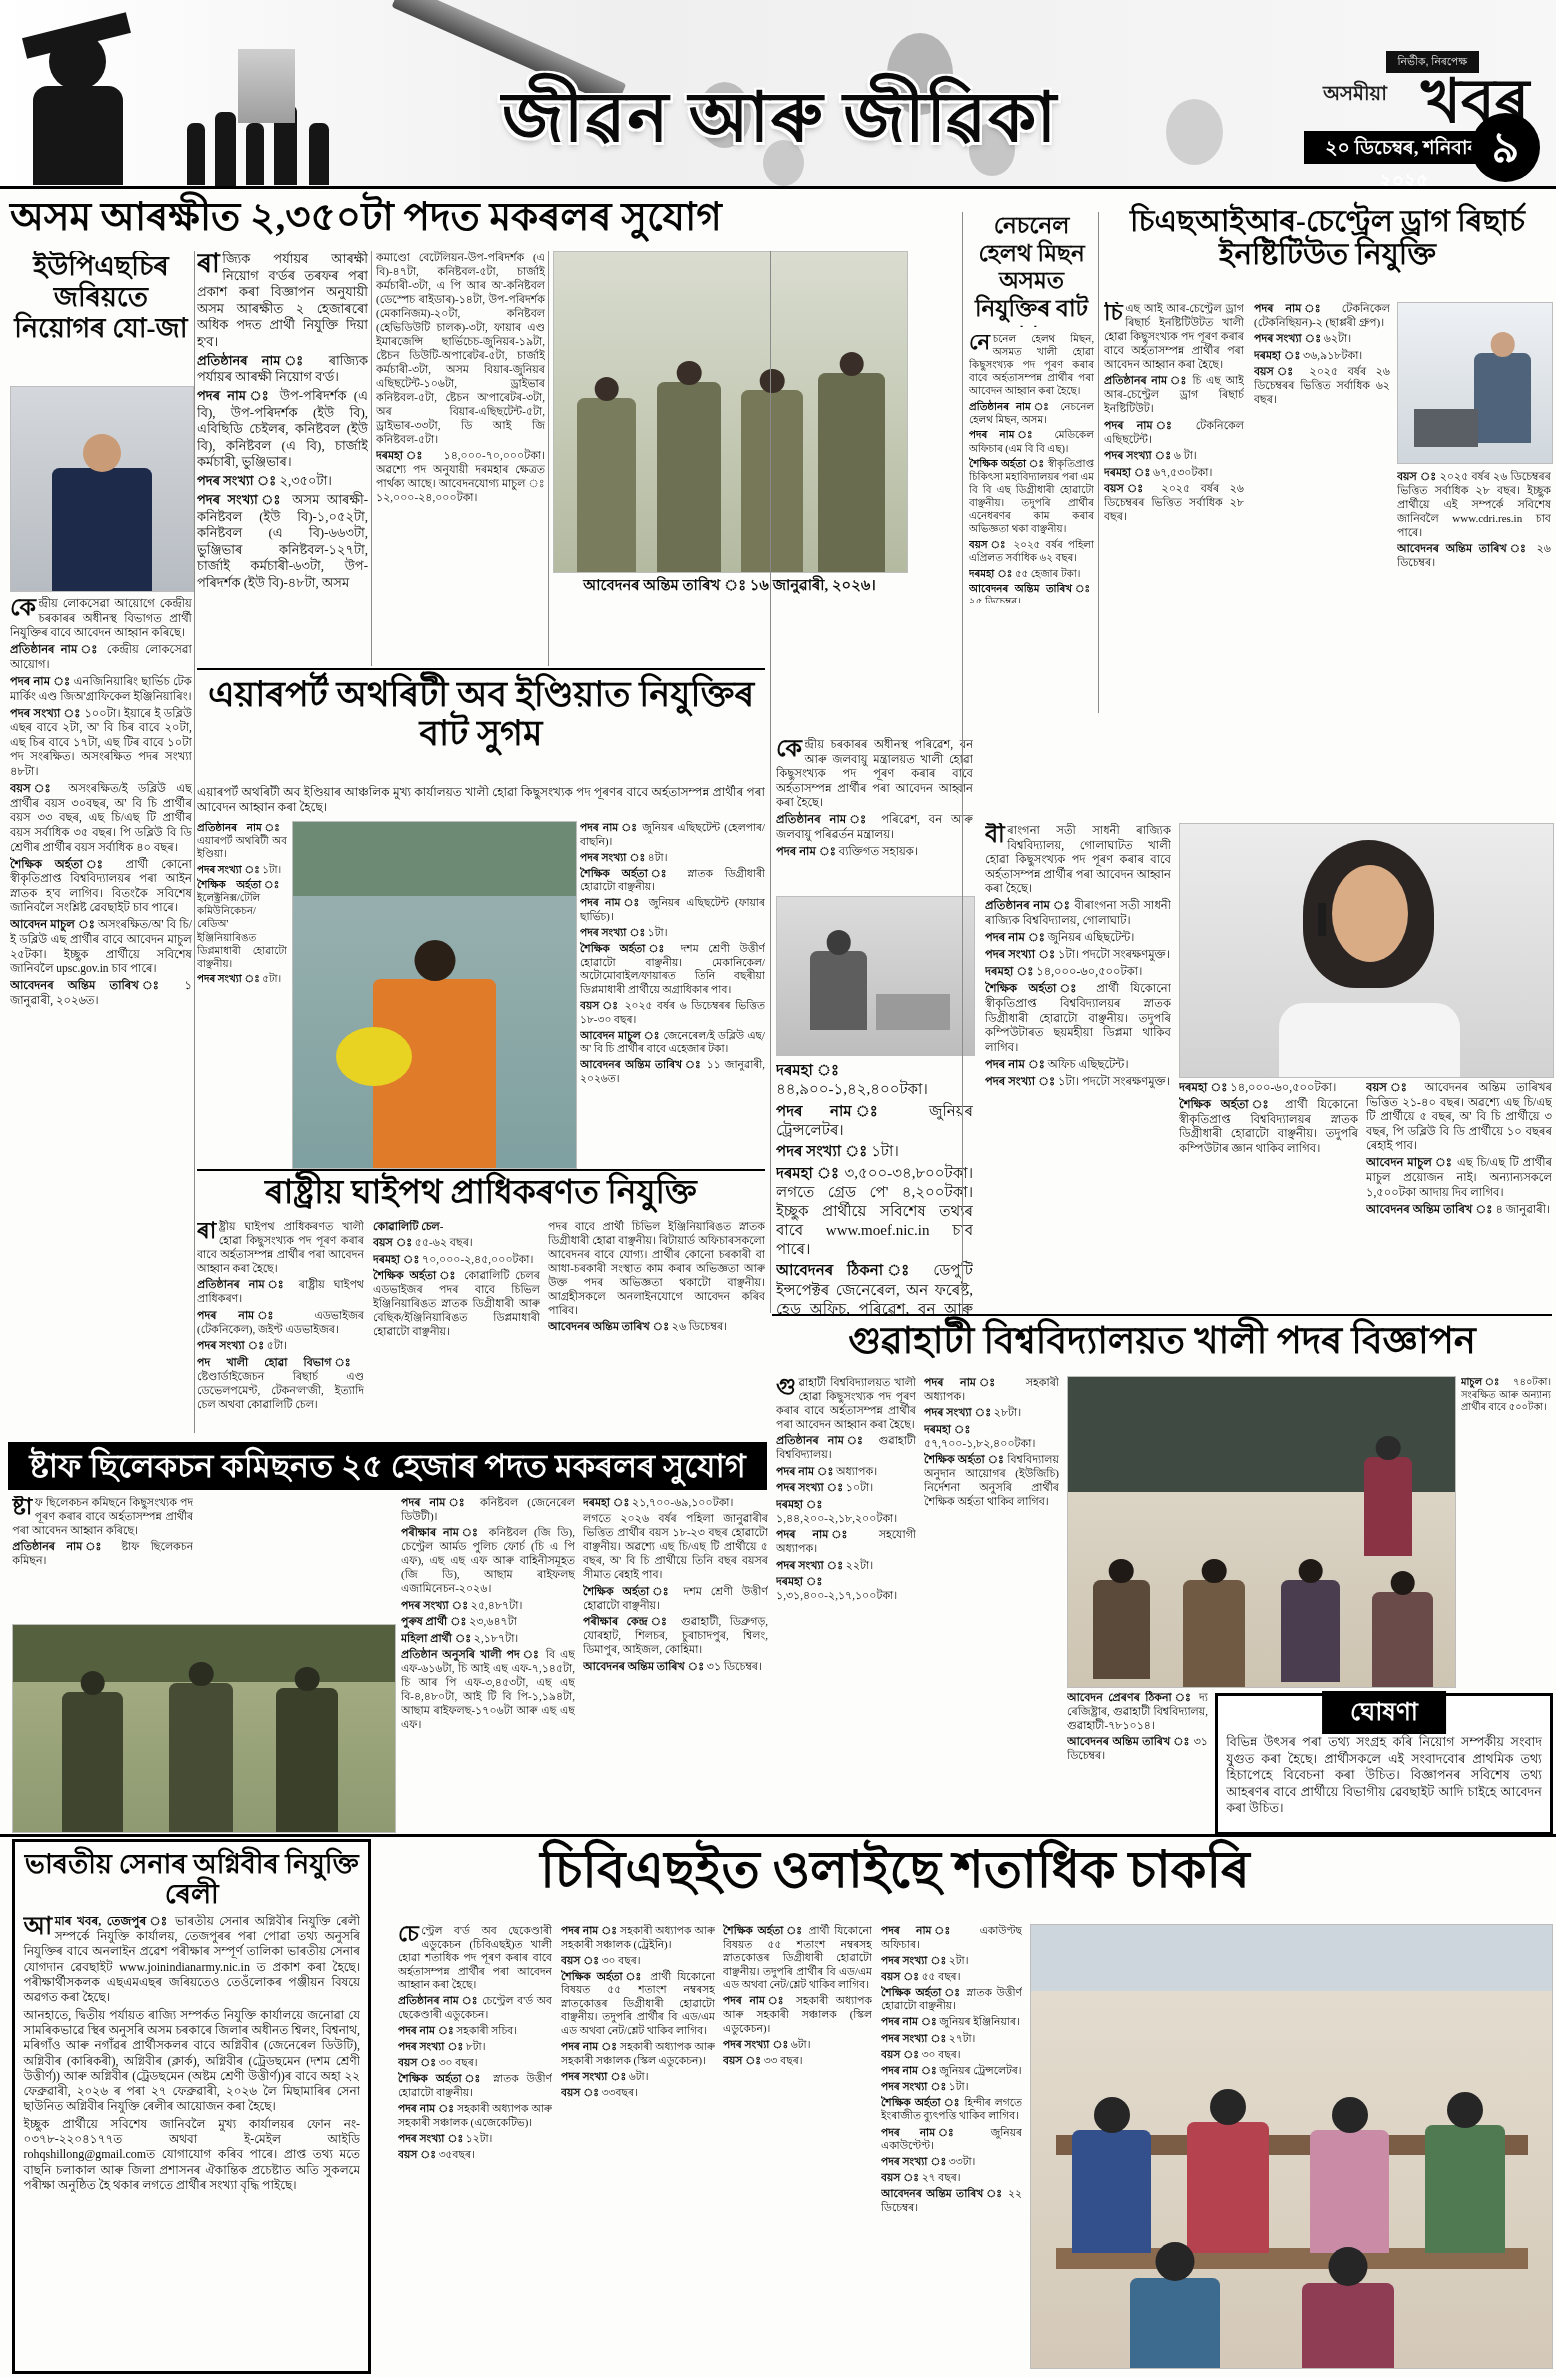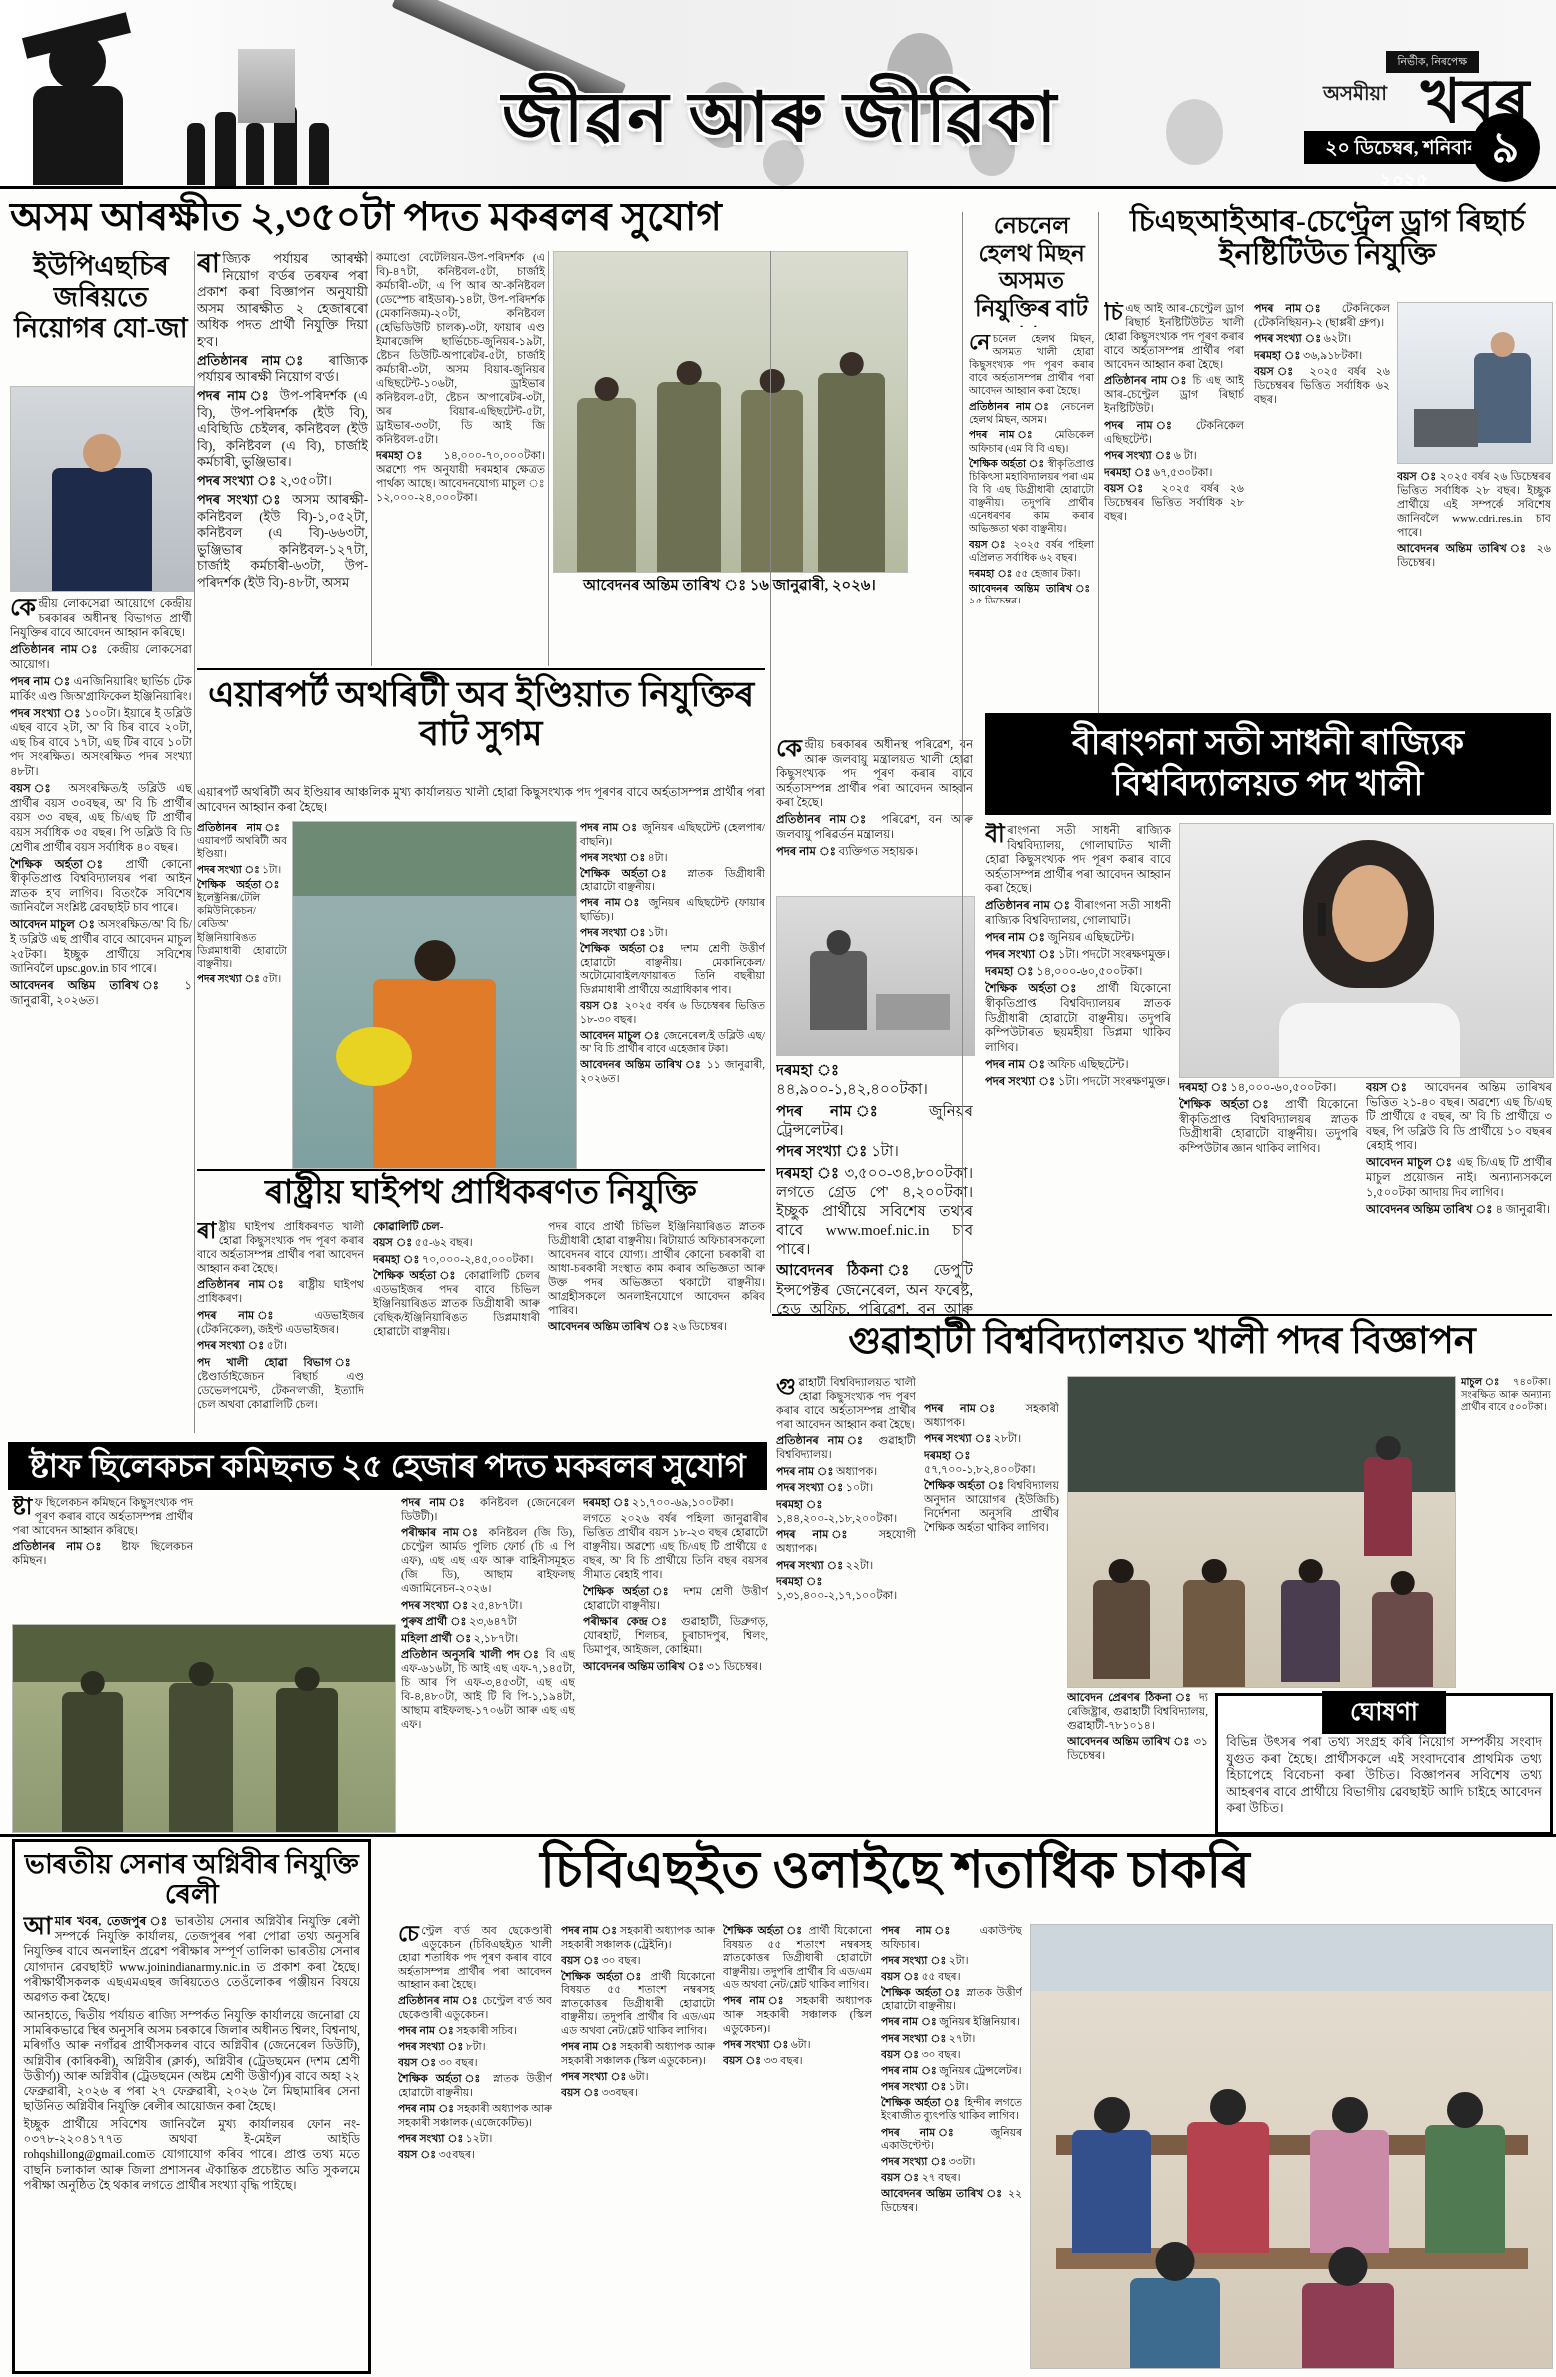--- a/index.html
+++ b/index.html
@@ -204,23 +204,20 @@
       <p><b>পদৰ সংখ্যা ঃ</b> ৪টা।</p>
       <p><b>শৈক্ষিক অৰ্হতা ঃ</b> স্নাতক ডিগ্ৰীধাৰী হোৱাটো বাঞ্ছনীয়।</p>
       <p><b>পদৰ নাম ঃ</b> জুনিয়ৰ এছিছটেন্ট (ফায়াৰ ছাৰ্ভিচ)।</p>
       <p><b>পদৰ সংখ্যা ঃ</b> ১টা।</p>
       <p><b>শৈক্ষিক অৰ্হতা ঃ</b> দশম শ্ৰেণী উত্তীৰ্ণ হোৱাটো বাঞ্ছনীয়। মেকানিকেল/অটোমোবাইল/ফায়াৰত তিনি বছৰীয়া ডিপ্লমাধাৰী প্ৰাৰ্থীয়ে অগ্ৰাধিকাৰ পাব।</p>
       <p><b>বয়স ঃ</b> ২০২৫ বৰ্ষৰ ৬ ডিচেম্বৰৰ ভিত্তিত ১৮-৩০ বছৰ।</p>
       <p><b>আবেদন মাচুল ঃ</b> জেনেৰেল/ই ডব্লিউ এছ/অ' বি চি প্ৰাৰ্থীৰ বাবে এহেজাৰ টকা।</p>
       <p><b>আবেদনৰ অন্তিম তাৰিখ ঃ</b> ১১ জানুৱাৰী, ২০২৬ত।</p>
     </div>
 
-  <div class="hl inv" style="left:985px;top:713px;width:566px;height:102px;font-size:34px;display:flex;align-items:center;justify-content:center;padding:0;">
-    <span style="line-height:1.2;">বীৰাংগনা সতী সাধনী ৰাজ্যিক বিশ্ববিদ্যালয়ত পদ খালী</span>
-  </div>
   <div class="col lead" style="left:985px;top:823px;width:186px;height:493px;font-size:11.5px;">
       <p>বীৰাংগনা সতী সাধনী ৰাজ্যিক বিশ্ববিদ্যালয়, গোলাঘাটত খালী হোৱা কিছুসংখ্যক পদ পূৰণ কৰাৰ বাবে অৰ্হতাসম্পন্ন প্ৰাৰ্থীৰ পৰা আবেদন আহ্বান কৰা হৈছে।</p>
       <p><b>প্ৰতিষ্ঠানৰ নাম ঃ</b> বীৰাংগনা সতী সাধনী ৰাজ্যিক বিশ্ববিদ্যালয়, গোলাঘাট।</p>
       <p><b>পদৰ নাম ঃ</b> জুনিয়ৰ এছিছটেন্ট।</p>
       <p><b>পদৰ সংখ্যা ঃ</b> ১টা। পদটো সংৰক্ষণমুক্ত।</p>
       <p><b>দৰমহা ঃ</b> ১৪,০০০-৬০,৫০০টকা।</p>
       <p><b>শৈক্ষিক অৰ্হতা ঃ</b> প্ৰাৰ্থী যিকোনো স্বীকৃতিপ্ৰাপ্ত বিশ্ববিদ্যালয়ৰ স্নাতক ডিগ্ৰীধাৰী হোৱাটো বাঞ্ছনীয়। তদুপৰি কম্পিউটাৰত ছয়মহীয়া ডিপ্লমা থাকিব লাগিব।</p>
       <p><b>পদৰ নাম ঃ</b> অফিচ এছিছটেন্ট।</p>
       <p><b>পদৰ সংখ্যা ঃ</b> ১টা। পদটো সংৰক্ষণমুক্ত।</p>
     </div>
@@ -265,21 +262,21 @@
   <div class="col lead" style="left:776px;top:1376px;width:140px;height:455px;font-size:11px;">
       <p>গুৱাহাটী বিশ্ববিদ্যালয়ত খালী হোৱা কিছুসংখ্যক পদ পূৰণ কৰাৰ বাবে অৰ্হতাসম্পন্ন প্ৰাৰ্থীৰ পৰা আবেদন আহ্বান কৰা হৈছে।</p>
       <p><b>প্ৰতিষ্ঠানৰ নাম ঃ</b> গুৱাহাটী বিশ্ববিদ্যালয়।</p>
       <p><b>পদৰ নাম ঃ</b> অধ্যাপক।</p>
       <p><b>পদৰ সংখ্যা ঃ</b> ১০টা।</p>
       <p><b>দৰমহা ঃ</b> ১,৪৪,২০০-২,১৮,২০০টকা।</p>
       <p><b>পদৰ নাম ঃ</b> সহযোগী অধ্যাপক।</p>
       <p><b>পদৰ সংখ্যা ঃ</b> ২২টা।</p>
       <p><b>দৰমহা ঃ</b> ১,৩১,৪০০-২,১৭,১০০টকা।</p>
     </div>
-  <div class="col" style="left:924px;top:1376px;width:135px;height:455px;font-size:11px;margin-top:26px;">
+  <div class="col" style="left:924px;top:1376px;width:135px;height:455px;font-size:11px;">
       <p><b>পদৰ নাম ঃ</b> সহকাৰী অধ্যাপক।</p>
       <p><b>পদৰ সংখ্যা ঃ</b> ২৮টা।</p>
       <p><b>দৰমহা ঃ</b> ৫৭,৭০০-১,৮২,৪০০টকা।</p>
       <p><b>শৈক্ষিক অৰ্হতা ঃ</b> বিশ্ববিদ্যালয় অনুদান আয়োগৰ (ইউজিচি) নিৰ্দেশনা অনুসৰি প্ৰাৰ্থীৰ শৈক্ষিক অৰ্হতা থাকিব লাগিব।</p>
     </div>
   <div class="ph" style="left:1067px;top:1376px;width:387px;height:310px;background:linear-gradient(#e4ddcf,#cdc4b2);">
     <div style="position:absolute;left:0;top:0;width:387px;height:115px;background:#3f4a42;"></div>
     <div class="person" style="left:296px;bottom:131px;width:48px;height:99px;background:#8a3344;">
         <i class="head" style="background:#2b2b2b;"></i>
       </div>

